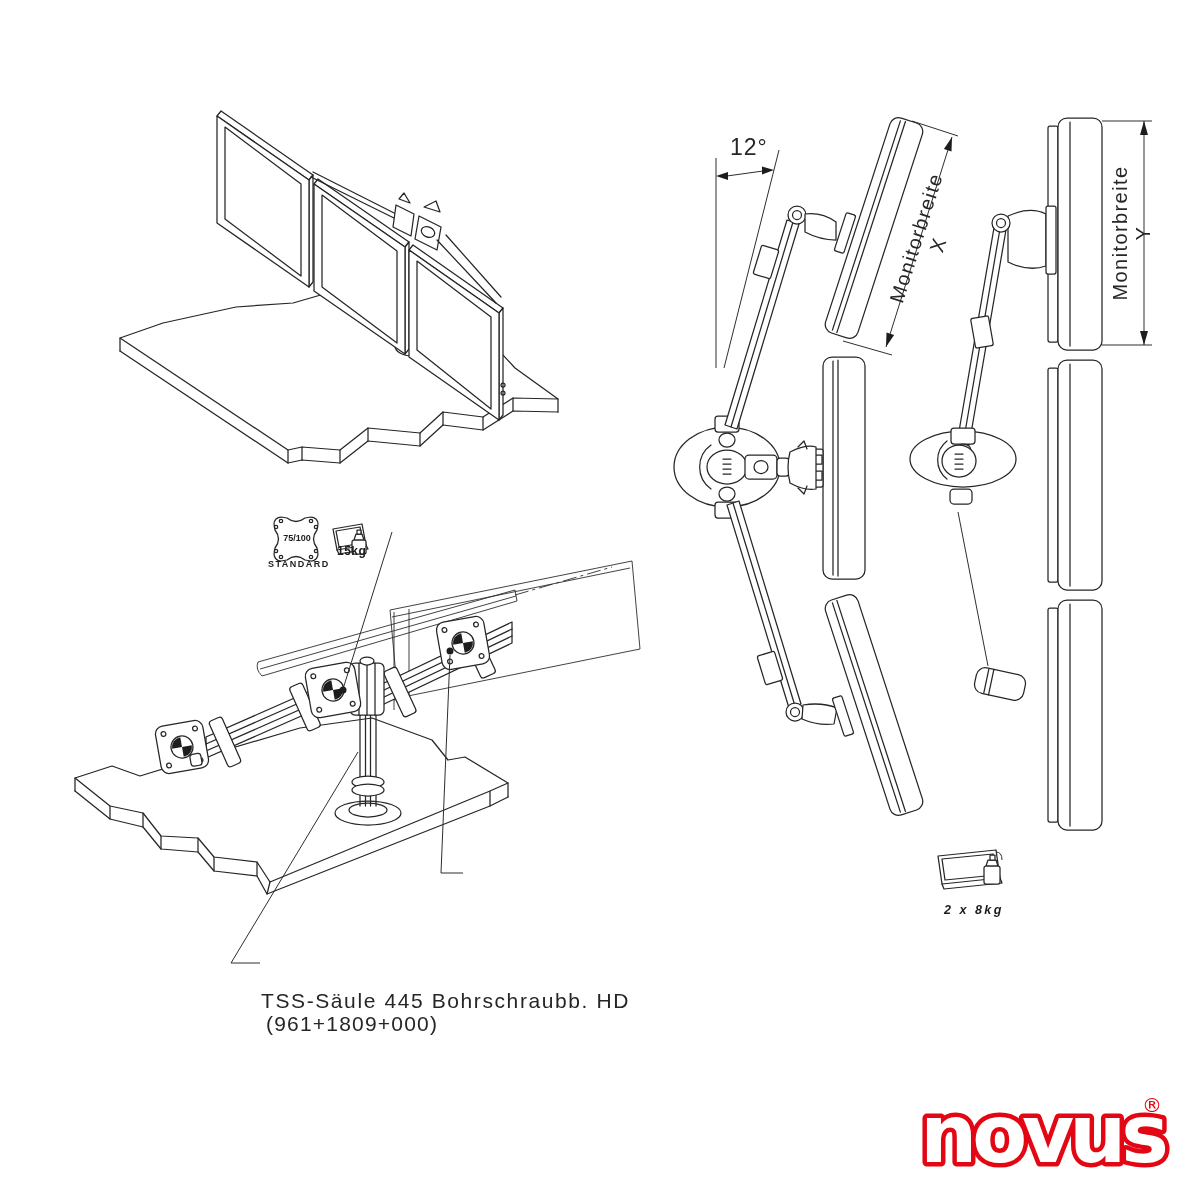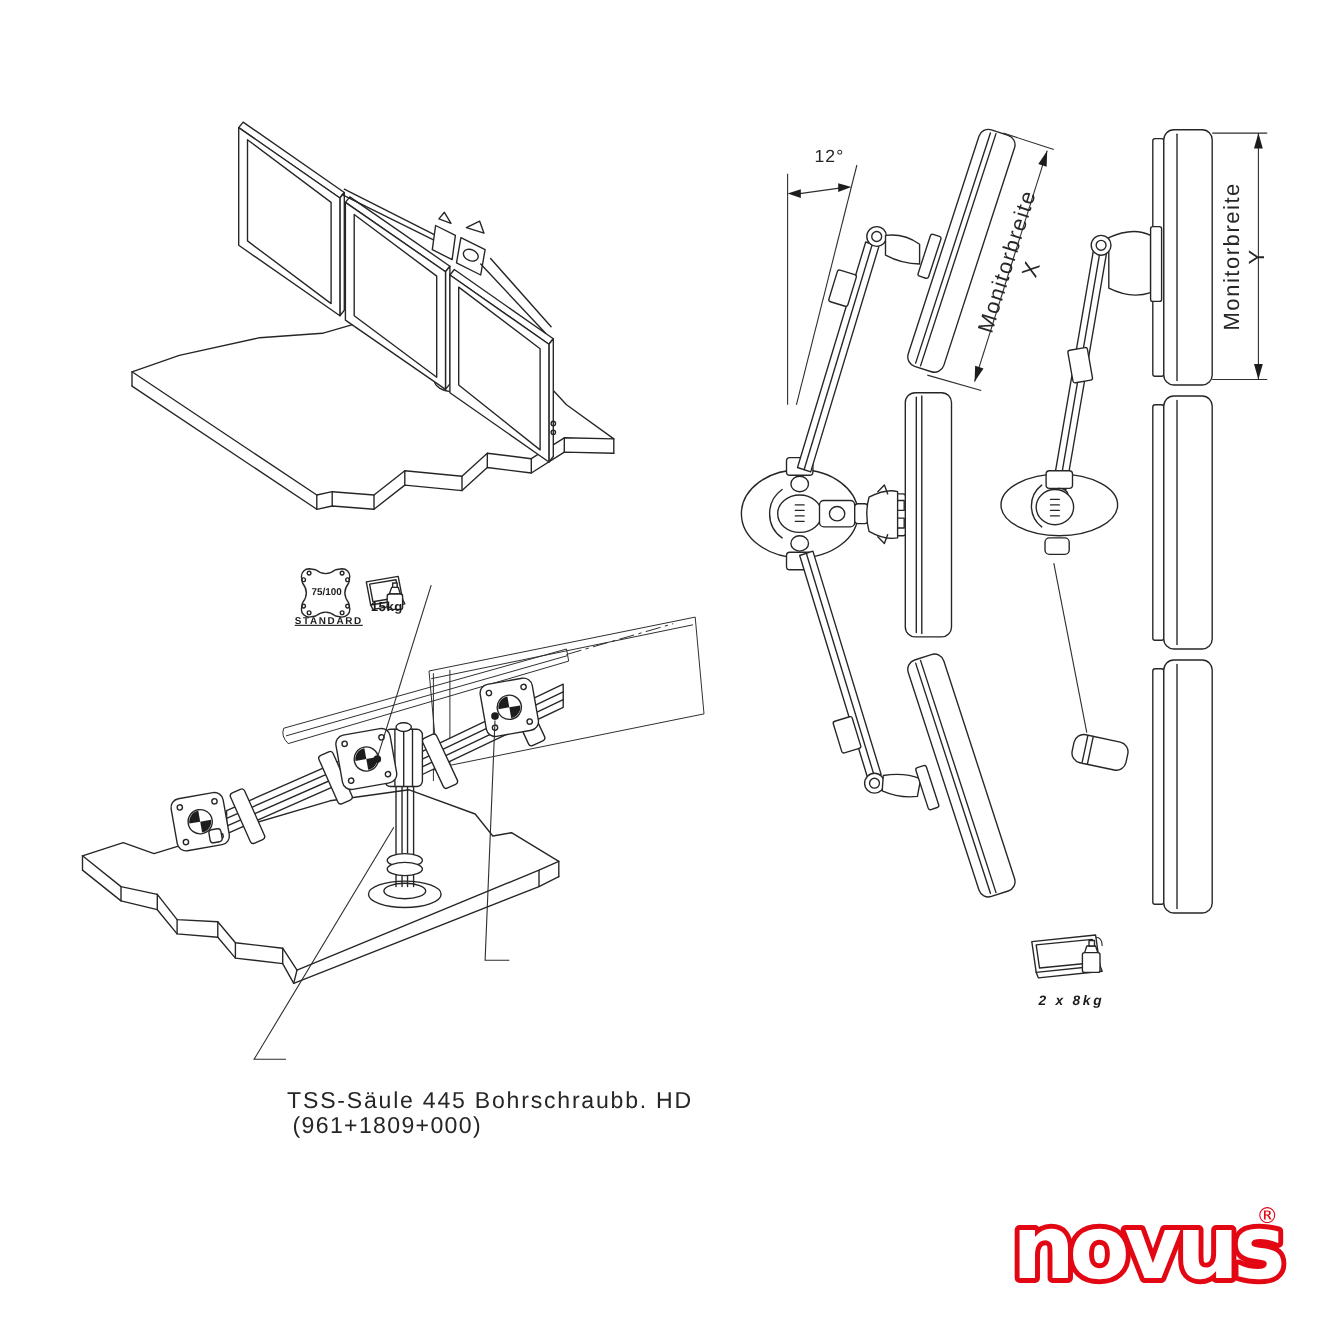--- a/index.html
+++ b/index.html
@@ -2,27 +2,27 @@
 <html><head>
 <meta charset="utf-8">
 <style>
   html,body{margin:0;padding:0;background:#fff;}
   #page{position:relative;width:1200px;height:1200px;background:#ffffff;overflow:hidden;
         font-family:"Liberation Sans",sans-serif;color:#1d1d1d;}
   #artwork{position:absolute;left:0;top:0;}
   .lbl{position:absolute;font-size:21px;font-weight:400;letter-spacing:1.6px;color:#262626;white-space:nowrap;}
   .lbl .ln{display:block;line-height:23px;}
   .code{letter-spacing:1.2px;}
-  .dim-angle{position:absolute;left:730px;top:134px;width:48px;text-align:center;font-size:16px;letter-spacing:1px;color:#262626;}
+  .dim-angle{position:absolute;left:730px;top:134px;width:48px;font-size:23px;letter-spacing:1px;color:#262626;}
   .mbx{position:absolute;left:844px;top:226px;width:146px;height:24px;text-align:center;
        font-size:20px;letter-spacing:1.4px;color:#262626;transform:rotate(-72.5deg);}
   .mby{position:absolute;left:1048px;top:221px;width:146px;height:24px;text-align:center;
        font-size:20px;letter-spacing:1.4px;color:#262626;transform:rotate(-90deg);}
   .vesa-size{position:absolute;left:279px;top:533px;width:36px;text-align:center;font-size:9px;font-weight:700;letter-spacing:0;color:#1d1d1d;}
-  .vesa-std{position:absolute;left:268px;top:559px;width:60px;text-align:center;font-size:9px;font-weight:700;letter-spacing:1.5px;color:#1d1d1d;text-decoration:underline;}
+  .vesa-std{position:absolute;left:268px;top:559px;width:60px;text-align:center;font-size:9px;font-weight:700;letter-spacing:1.5px;color:#1d1d1d;}
   .kg15{position:absolute;left:337px;top:544px;font-size:12px;font-weight:700;letter-spacing:.5px;color:#1d1d1d;}
   .kg8{position:absolute;left:930px;top:903px;width:88px;text-align:center;font-size:12.5px;font-weight:700;letter-spacing:2.5px;color:#1d1d1d;font-style:italic;}
   svg .s{fill:none;stroke:#262626;stroke-width:1.25;stroke-linejoin:round;stroke-linecap:round;}
   svg .sw{fill:#ffffff;stroke:#262626;stroke-width:1.25;stroke-linejoin:round;stroke-linecap:round;}
   svg .thin{fill:none;stroke:#2e2e2e;stroke-width:.9;stroke-linejoin:round;}
   svg .dk{fill:#1d1d1d;stroke:none;}
   svg .ld{fill:none;stroke:#2e2e2e;stroke-width:1;}
 </style>
 </head>
 <body>

